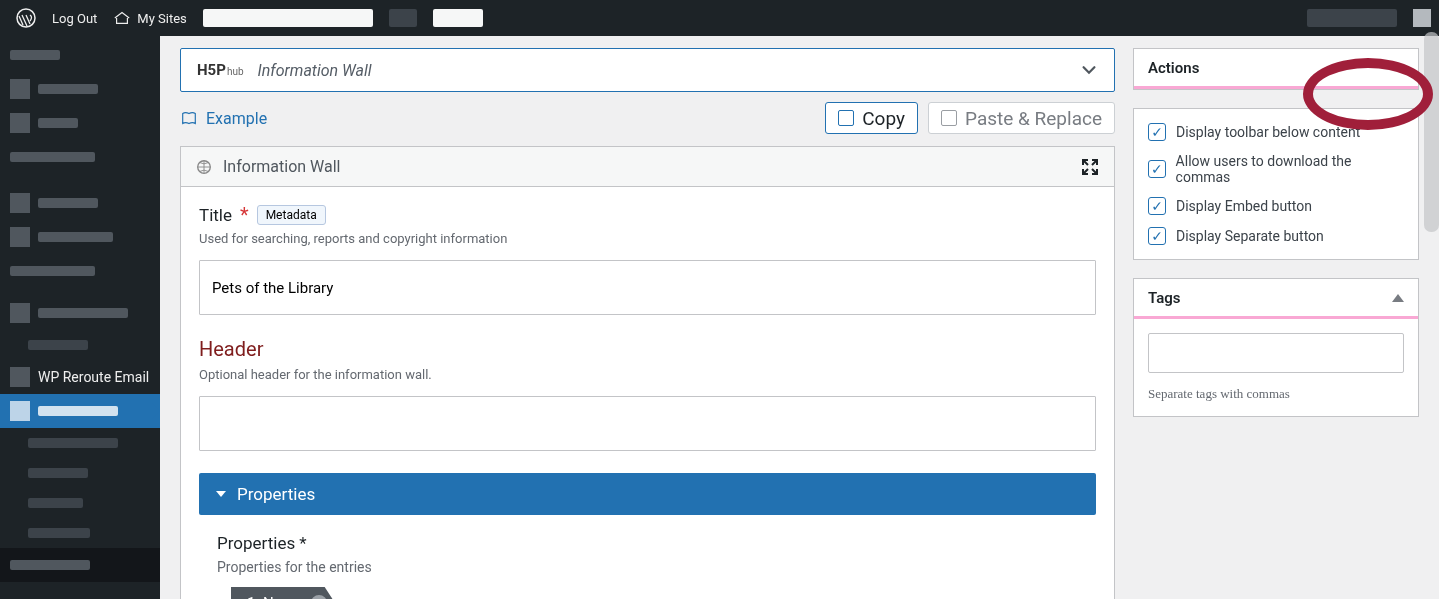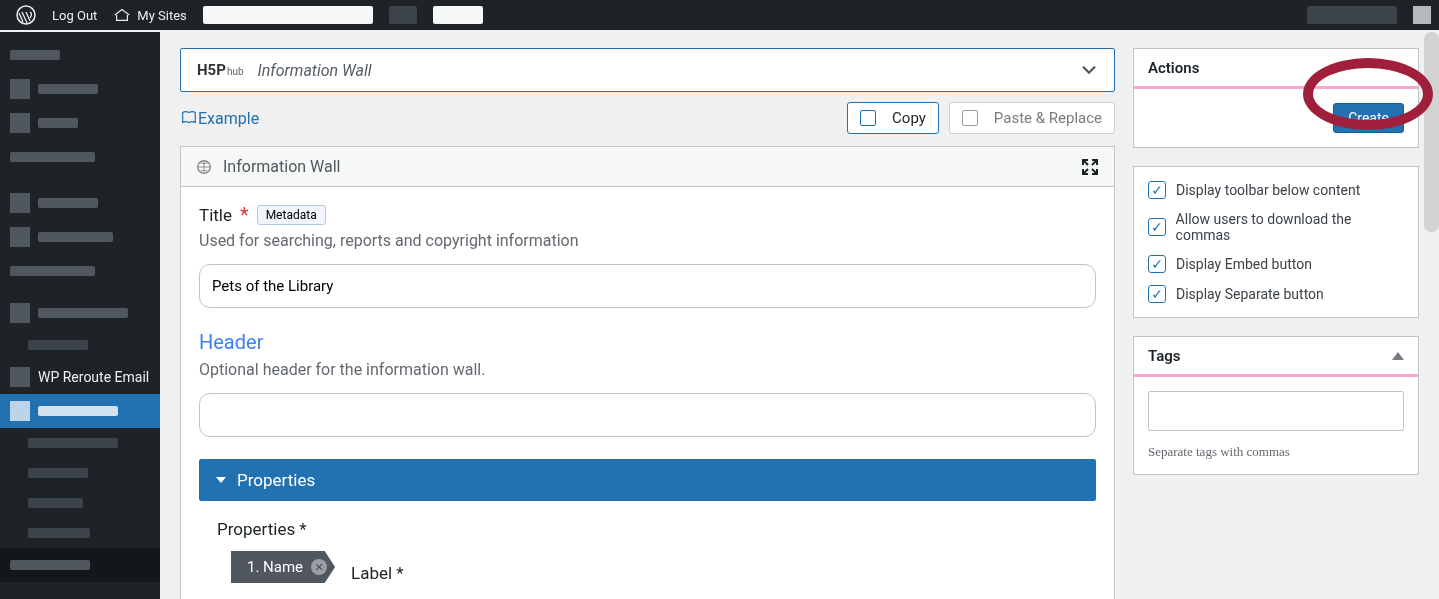--- a/index.html
+++ b/index.html
@@ -1,19 +1,19 @@
 <!DOCTYPE html>
 <html><head>
 <meta charset="utf-8">
 <style>
   * { box-sizing: border-box; margin: 0; padding: 0; font-family: -apple-system, BlinkMacSystemFont, "Segoe UI", Roboto, sans-serif; }
   body { background: #f0f0f1; width: 1439px; height: 599px; overflow: hidden; position: relative; }
 
   
-  .adminbar { height: 30px; background: #1d2327; color: #f0f0f1; display: flex; align-items: center; padding: 0 8px; font-size: 13px; }
+  .adminbar { height: 36px; background: #1d2327; color: #f0f0f1; display: flex; align-items: center; padding: 0 8px; font-size: 13px; }
   .adminbar .ab-item { display: inline-flex; align-items: center; gap: 6px; padding: 0 8px; height: 32px; color: #eee; }
   .adminbar .wp-logo { width: 20px; height: 20px; }
   .ab-placeholder { background: #3c434a; height: 18px; border-radius: 2px; }
   .adminbar .right { margin-left: auto; display: flex; align-items: center; gap: 8px; }
   .avatar-square { width: 18px; height: 18px; background: #b4b9be; }
 
   
   .sidebar { position: absolute; top: 32px; left: 0; width: 160px; height: calc(599px - 32px); background: #1d2327; padding-top: 6px; font-size: 14px; color: #eee; }
   .sb-item { display: flex; align-items: center; gap: 8px; height: 34px; padding: 0 10px; }
   .sb-item.current { background: #2271b1; position: relative; }
@@ -30,40 +30,40 @@
   .col-left { flex: 1; }
   .col-right { width: 286px; flex: 0 0 286px; }
 
   .hub-select { border: 1px solid #2271b1; background: #fff; height: 44px; border-radius: 2px; display: flex; align-items: center; padding: 0 16px; color: #555d66; font-size: 16px; justify-content: space-between; }
   .hub-select .brand { display: flex; align-items: center; gap: 14px; }
   .hub-logo { font-weight: 700; color: #333; font-size: 15px; }
   .hub-sub { font-size: 10px; color: #666; align-self: flex-end; margin-bottom: 2px; }
   .hub-title { color: #555d66; font-style: italic; }
 
   .row-actions { display: flex; justify-content: space-between; align-items: center; margin-top: 10px; }
-  .example-link { color: #2271b1; font-size: 16px; display: inline-flex; align-items: center; }
+  .example-link { color: #2271b1; font-size: 16px; display: inline-flex; align-items: flex-end; gap: 8px; }
   .btn-group { display: flex; gap: 10px; }
-  .btn-outline { height: 32px; padding: 0 12px; border: 1px solid #ccd0d4; background: #fff; border-radius: 3px; display: inline-flex; align-items: center; gap: 16px; font-size: 15px; color: #1d2327; cursor: pointer; }
+  .btn-outline { height: 32px; padding: 0 12px; border: 1px solid #ccd0d4; background: #fff; border-radius: 3px; display: inline-flex; align-items: center; gap: 8px; font-size: 19px; color: #1d2327; cursor: pointer; }
   .btn-outline.copy { border-color: #2271b1; color: #1d2327; }
   .icon-sq { width: 16px; height: 16px; border: 1.5px solid currentColor; border-radius: 2px; }
   .icon-sq.blue { color: #2271b1; }
   .icon-sq.gray { color: #9a9ea3; }
 
   .panel { border: 1px solid #c3c4c7; background: #fff; margin-top: 12px; }
   .panel-head { height: 40px; background: #f6f7f7; border-bottom: 1px solid #c3c4c7; display: flex; align-items: center; padding: 0 14px; font-size: 16px; color: #50575e; justify-content: space-between; }
   .panel-head .left { display: flex; align-items: center; gap: 10px; }
   .panel-body { padding: 18px 18px 24px 18px; }
 
   .field-label { font-size: 17px; color: #1d2327; display: flex; align-items: center; gap: 8px; }
   .field-label .req { color: #d63638; font-size: 20px; line-height: 10px; }
   .meta-chip { font-size: 12px; color: #000000; border: 1px solid #b6c7e0; padding: 2px 8px; border-radius: 3px; background: #f0f6fc; }
-  .field-help { font-size: 16px; color: #646970; margin-top: 6px; }
-  .text-input { width: 100%; height: 44px; border: 1px solid #c3c4c7; border-radius: 11px; padding: 0 12px; font-size: 15px; margin-top: 14px; }
-
-  .sec-header { color: #3b82f6; font-size: 20px; margin-top: 22px; }
+  .field-help { font-size: 13px; color: #646970; margin-top: 6px; }
+  .text-input { width: 100%; height: 55px; border: 1px solid #c3c4c7; border-radius: 1px; padding: 0 12px; font-size: 15px; margin-top: 14px; }
+
+  .sec-header { color: #7f1d1d; font-size: 20px; margin-top: 22px; }
   .blue-bar { background: #2271b1; color: #fff; height: 42px; display: flex; align-items: center; padding: 0 16px; font-size: 17px; margin-top: 22px; border-radius: 2px; gap: 10px; }
 
   .sub-section { padding: 18px 18px 0 18px; }
   .sub-section .ss-title { font-size: 17px; color: #1d2327; display: flex; align-items: center; gap: 4px; }
   .ss-help { font-size: 14px; color: #646970; margin-top: 6px; }
 
   .tag-nameprop { background: #50575e; color: #fff; height: 32px; display: inline-flex; align-items: center; padding: 0 32px 0 16px; font-size: 15px; clip-path: polygon(0 0, 90% 0, 100% 50%, 90% 100%, 0 100%); position: relative; margin-top: 12px; }
   .tag-nameprop::before { content: ""; position: absolute; left: -14px; top: 0; width: 14px; height: 32px; background: #50575e; clip-path: polygon(0 0, 100% 0, 100% 100%, 0 100%, 40% 50%); }
   .tag-nameprop .close-dot { width: 16px; height: 16px; border-radius: 50%; background: #9aa0a6; position: absolute; right: 8px; top: 8px; display: flex; align-items: center; justify-content: center; font-size: 11px; color: #4a4f54; }
 
@@ -249,20 +249,21 @@
                 <path d="M1 3 L6 9 L11 3 Z" fill="#fff"></path>
               </svg>
             <span>Properties</span>
           </div>
 
           <div class="sub-section">
             <div class="ss-title">
               <span>Properties</span>
               <span class="req">*</span>
             </div>
+            <div class="ss-help">Properties for the entries</div>
 
             <div style="display:flex;align-items:flex-start;">
               <div style="position:relative;margin-left:14px">
                 <span class="tag-nameprop">
                   <span>1. Name</span>
                   <span class="close-dot">✕</span>
                 </span>
               </div>
               <div class="label-inline">
                 <span>Label</span>
@@ -274,25 +275,20 @@
       </div>
 
     </div>
 
     <div class="col-right">
 
       <div class="metabox">
         <div class="mb-head">
           <span>Actions</span>
         </div>
-        <div class="mb-body">
-          <div class="mb-actions-row">
-            <button class="primary-btn">Create</button>
-          </div>
-        </div>
       </div>
 
       <div class="metabox">
         <div class="mb-body">
           <div class="check-line">
             <span class="checkbox">✓</span>
             <span>Display toolbar below content</span>
           </div>
           <div class="check-line">
             <span class="checkbox">✓</span>

